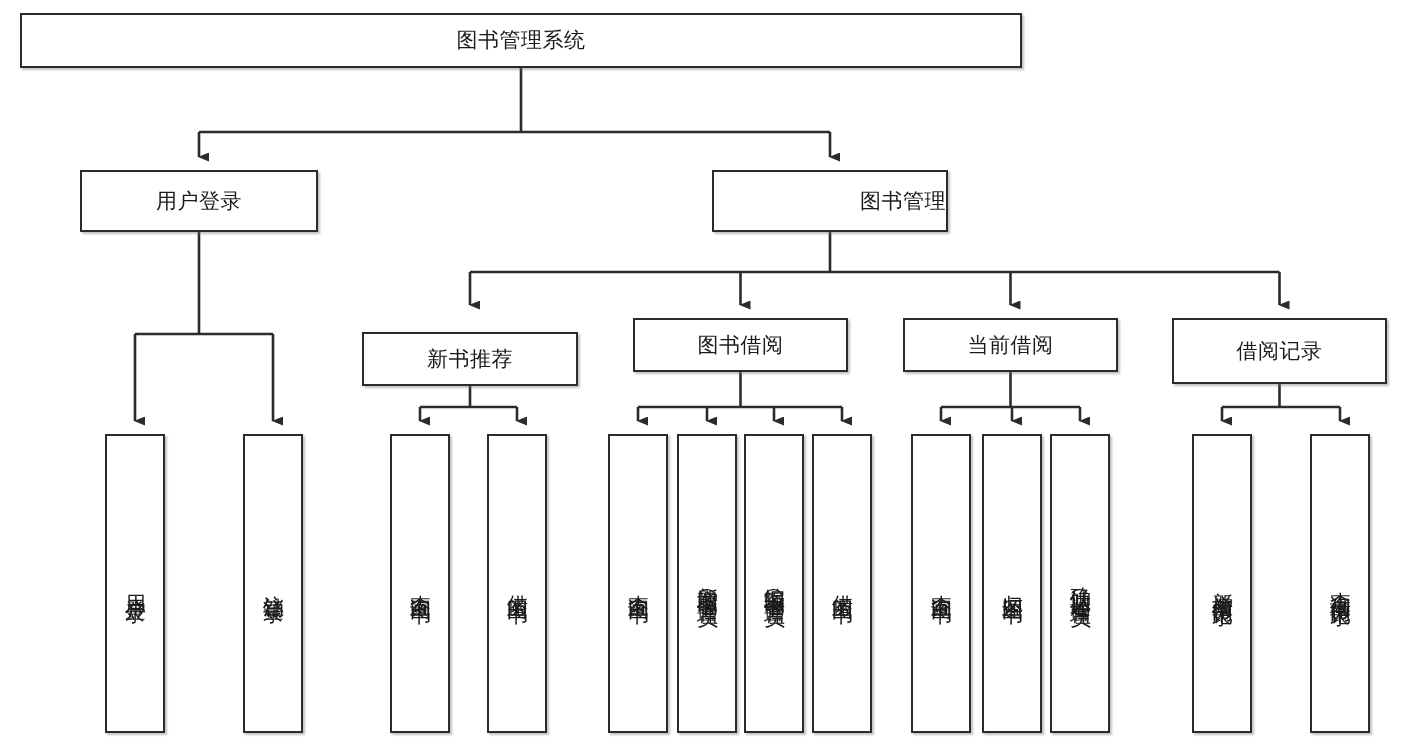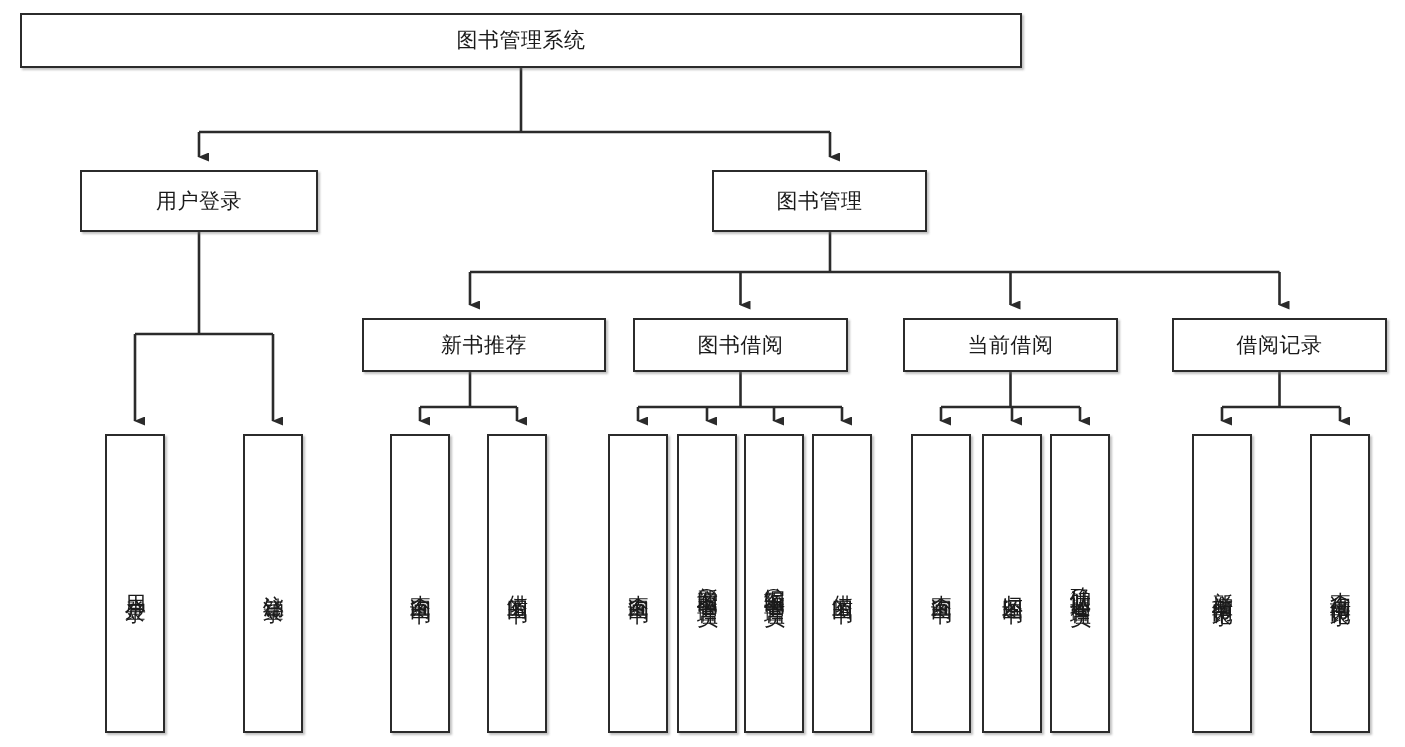--- a/index.html
+++ b/index.html
@@ -113,33 +113,33 @@
       </g>
   </svg>
 
   <div id="node-layer">
       <div class="node-box horizontal" style="left: 20px; top: 13px; width: 1002px; height: 55px;">
         <span class="node-label">图书管理系统</span>
       </div>
       <div class="node-box horizontal" style="left: 80px; top: 170px; width: 238px; height: 62px;">
         <span class="node-label">用户登录</span>
       </div>
-      <div class="node-box horizontal" style="left: 712px; top: 170px; width: 215px; height: 62px;">
+      <div class="node-box horizontal" style="left: 712px; top: 170px; width: 236px; height: 62px; justify-content: flex-end;">
         <span class="node-label">图书管理</span>
       </div>
-      <div class="node-box horizontal" style="left: 362px; top: 318px; width: 244px; height: 54px;">
+      <div class="node-box horizontal" style="left: 362px; top: 332px; width: 216px; height: 54px;">
         <span class="node-label">新书推荐</span>
       </div>
       <div class="node-box horizontal" style="left: 633px; top: 318px; width: 215px; height: 54px; align-items: center;">
         <span class="node-label">图书借阅</span>
       </div>
       <div class="node-box horizontal" style="left: 903px; top: 318px; width: 215px; height: 54px;">
         <span class="node-label">当前借阅</span>
       </div>
-      <div class="node-box horizontal" style="left: 1172px; top: 318px; width: 215px; height: 54px; align-items: center;">
+      <div class="node-box horizontal" style="left: 1172px; top: 318px; width: 215px; height: 66px; align-items: center;">
         <span class="node-label">借阅记录</span>
       </div>
       <div class="node-box vertical" style="left: 105px; top: 434px; width: 60px; height: 299px;">
         <span class="node-label">用户登录</span>
       </div>
       <div class="node-box vertical" style="left: 243px; top: 434px; width: 60px; height: 299px;">
         <span class="node-label">注销登录</span>
       </div>
       <div class="node-box vertical" style="left: 390px; top: 434px; width: 60px; height: 299px;">
         <span class="node-label">查询图书</span>

